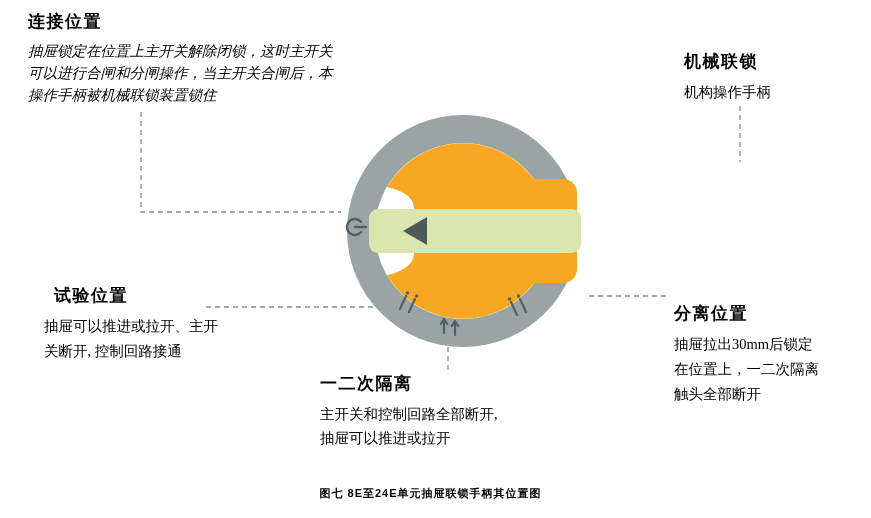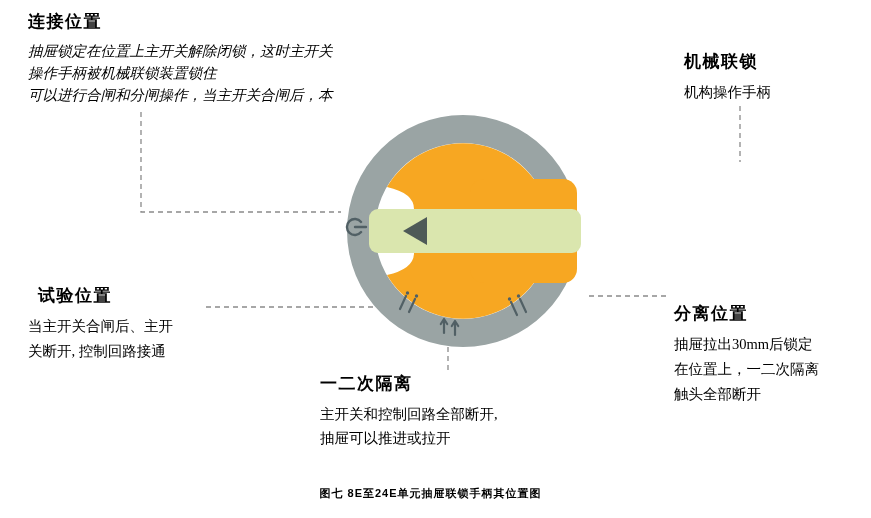--- a/index.html
+++ b/index.html
@@ -18,21 +18,21 @@
   .lbl{position:absolute;}
   .lbl .t{font-weight:bold;font-size:17px;letter-spacing:1.5px;display:inline-block;}
   .lbl .lines{margin-top:7px;}
   .lbl .ln{font-size:14.5px;white-space:nowrap;}
   .lbl-connection{left:28px;top:10px;}
   .lbl-connection .ln{line-height:22px;font-style:italic;}
   .lbl-mechanical{left:684px;top:50px;}
   .lbl-mechanical .ln{line-height:24px;}
   .lbl-separation{left:674px;top:256px;margin-top:46px;}
   .lbl-separation .ln{line-height:25px;}
-  .lbl-test{left:28px;top:284px;}
+  .lbl-test{left:44px;top:284px;}
   .lbl-test .t{margin-left:10px;}
   .lbl-test .ln{line-height:25px;}
   .lbl-move{left:320px;top:372px;}
   .lbl-move .ln{line-height:24px;}
   .caption{
     position:absolute;left:0;top:486px;width:100%;
     text-align:center;
     font-family:"Liberation Sans", sans-serif;
     font-weight:bold;font-size:11px;letter-spacing:1px;
   }
@@ -92,22 +92,22 @@
         <path d="M517 315 L511 302"></path>
         <circle cx="509.5" cy="299" r="1.7" stroke="none" fill="#516065"></circle>
       </g>
     </g>
   </svg>
 
   <div class="lbl lbl-connection">
     <span class="t">连接位置</span>
     <div class="lines">
       <div class="ln">抽屉锁定在位置上主开关解除闭锁，这时主开关</div>
+      <div class="ln">可以进行合闸和分闸操作，当主开关合闸后，本</div>
       <div class="ln">操作手柄被机械联锁装置锁住</div>
-      <div class="ln">可以进行合闸和分闸操作，当主开关合闸后，本</div>
     </div>
   </div>
 
   <div class="lbl lbl-mechanical">
     <span class="t">机械联锁</span>
     <div class="lines">
       <div class="ln">机构操作手柄</div>
     </div>
   </div>
 
@@ -116,21 +116,21 @@
     <div class="lines">
       <div class="ln">抽屉拉出30mm后锁定</div>
       <div class="ln">在位置上，一二次隔离</div>
       <div class="ln">触头全部断开</div>
     </div>
   </div>
 
   <div class="lbl lbl-test">
     <span class="t">试验位置</span>
     <div class="lines">
-      <div class="ln">当主开关合闸后、主开</div>
+      <div class="ln">抽屉可以推进或拉开、主开</div>
       <div class="ln">关断开, 控制回路接通</div>
     </div>
   </div>
 
   <div class="lbl lbl-move">
     <span class="t">一二次隔离</span>
     <div class="lines">
       <div class="ln">主开关和控制回路全部断开,</div>
       <div class="ln">抽屉可以推进或拉开</div>
     </div>

